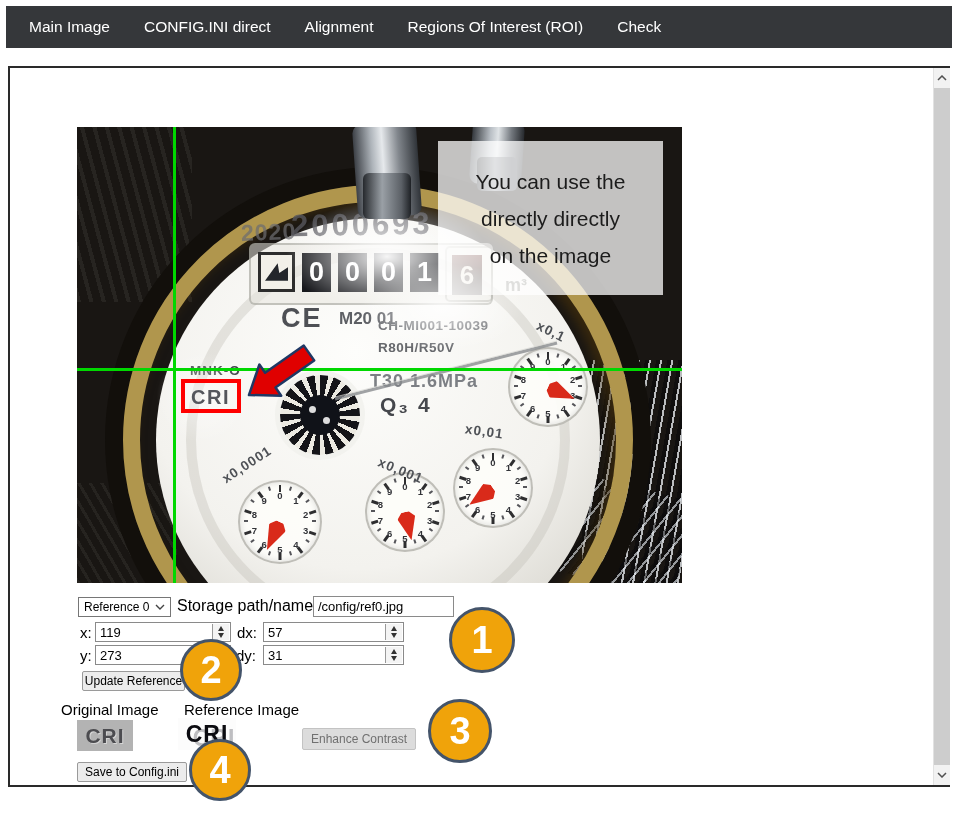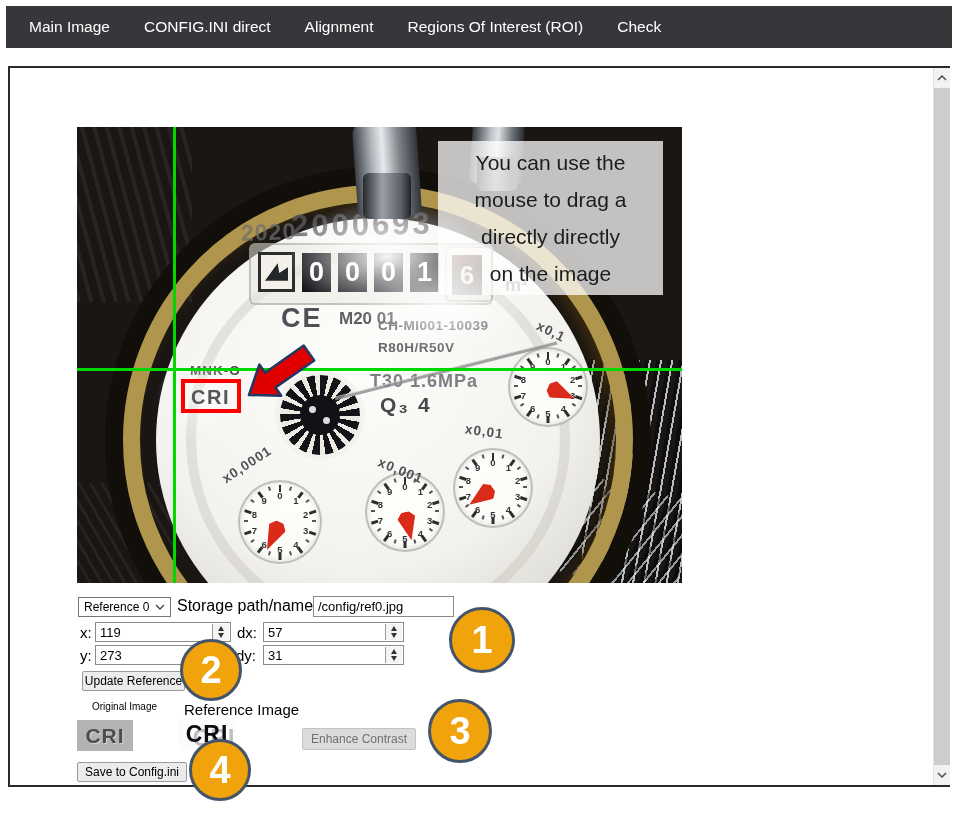--- a/index.html
+++ b/index.html
@@ -326,21 +326,20 @@
       <div id="roi-rect" style="border-color: rgb(255, 0, 0);">
         <span class="imgtext" id="cri-text" style="left:6px;top:3px;">CRI</span>
       </div>
 
       <svg id="arrow-svg" width="605" height="456">
         <polygon points="226.8,218.6 188.1,245.7 182.4,237.5 172,268 204.2,268.7 198.5,260.5 237.2,233.4" fill="#e00000" stroke="#1f3864" stroke-width="2.5" stroke-linejoin="round"></polygon>
       </svg>
 
       <div id="hint-box">
           <div>You can use the</div>
-          <div>mouse to drag a</div>
           <div>directly directly</div>
           <div>on the image</div>
         </div>
     </div>
 
     <div class="select" style="left:68px;top:529px;width:93px;height:20px;">
       <span>Reference 0</span>
       <svg width="10" height="6">
           <polyline points="1,1 5,5 9,1" fill="none" stroke="#444" stroke-width="1.4"></polyline>
         </svg>
@@ -379,21 +378,21 @@
     <div class="txt num" style="left:253px;top:577px;width:141px;height:20px;">
       <span>31</span>
       <span class="spin">
           <i class="tri-u"></i>
           <i class="tri-d"></i>
         </span>
     </div>
 
     <button class="btn" style="left:72px;top:603px;width:103px;height:20px;">Update Reference</button>
 
-    <span class="lbl" style="left:82px;top:633px;font-size:10px;">Original Image</span>
+    <span class="lbl" style="left:51px;top:633px;font-size:15px;">Original Image</span>
     <span class="lbl" style="left:174px;top:633px;font-size:15px;">Reference Image</span>
 
     <div class="thumb" id="thumb-original" style="left:67px;top:652px;width:56px;height:31px;">CRI</div>
     <div class="thumb" id="thumb-reference" style="left:168px;top:650px;width:58px;height:32px;">CRI</div>
 
     <button class="btn disabled" style="left:292px;top:660px;width:114px;height:22px;">Enhance Contrast</button>
 
     <button class="btn" style="left:67px;top:694px;width:110px;height:20px;">Save to Config.ini</button>
 
     <div id="scrollbar">

